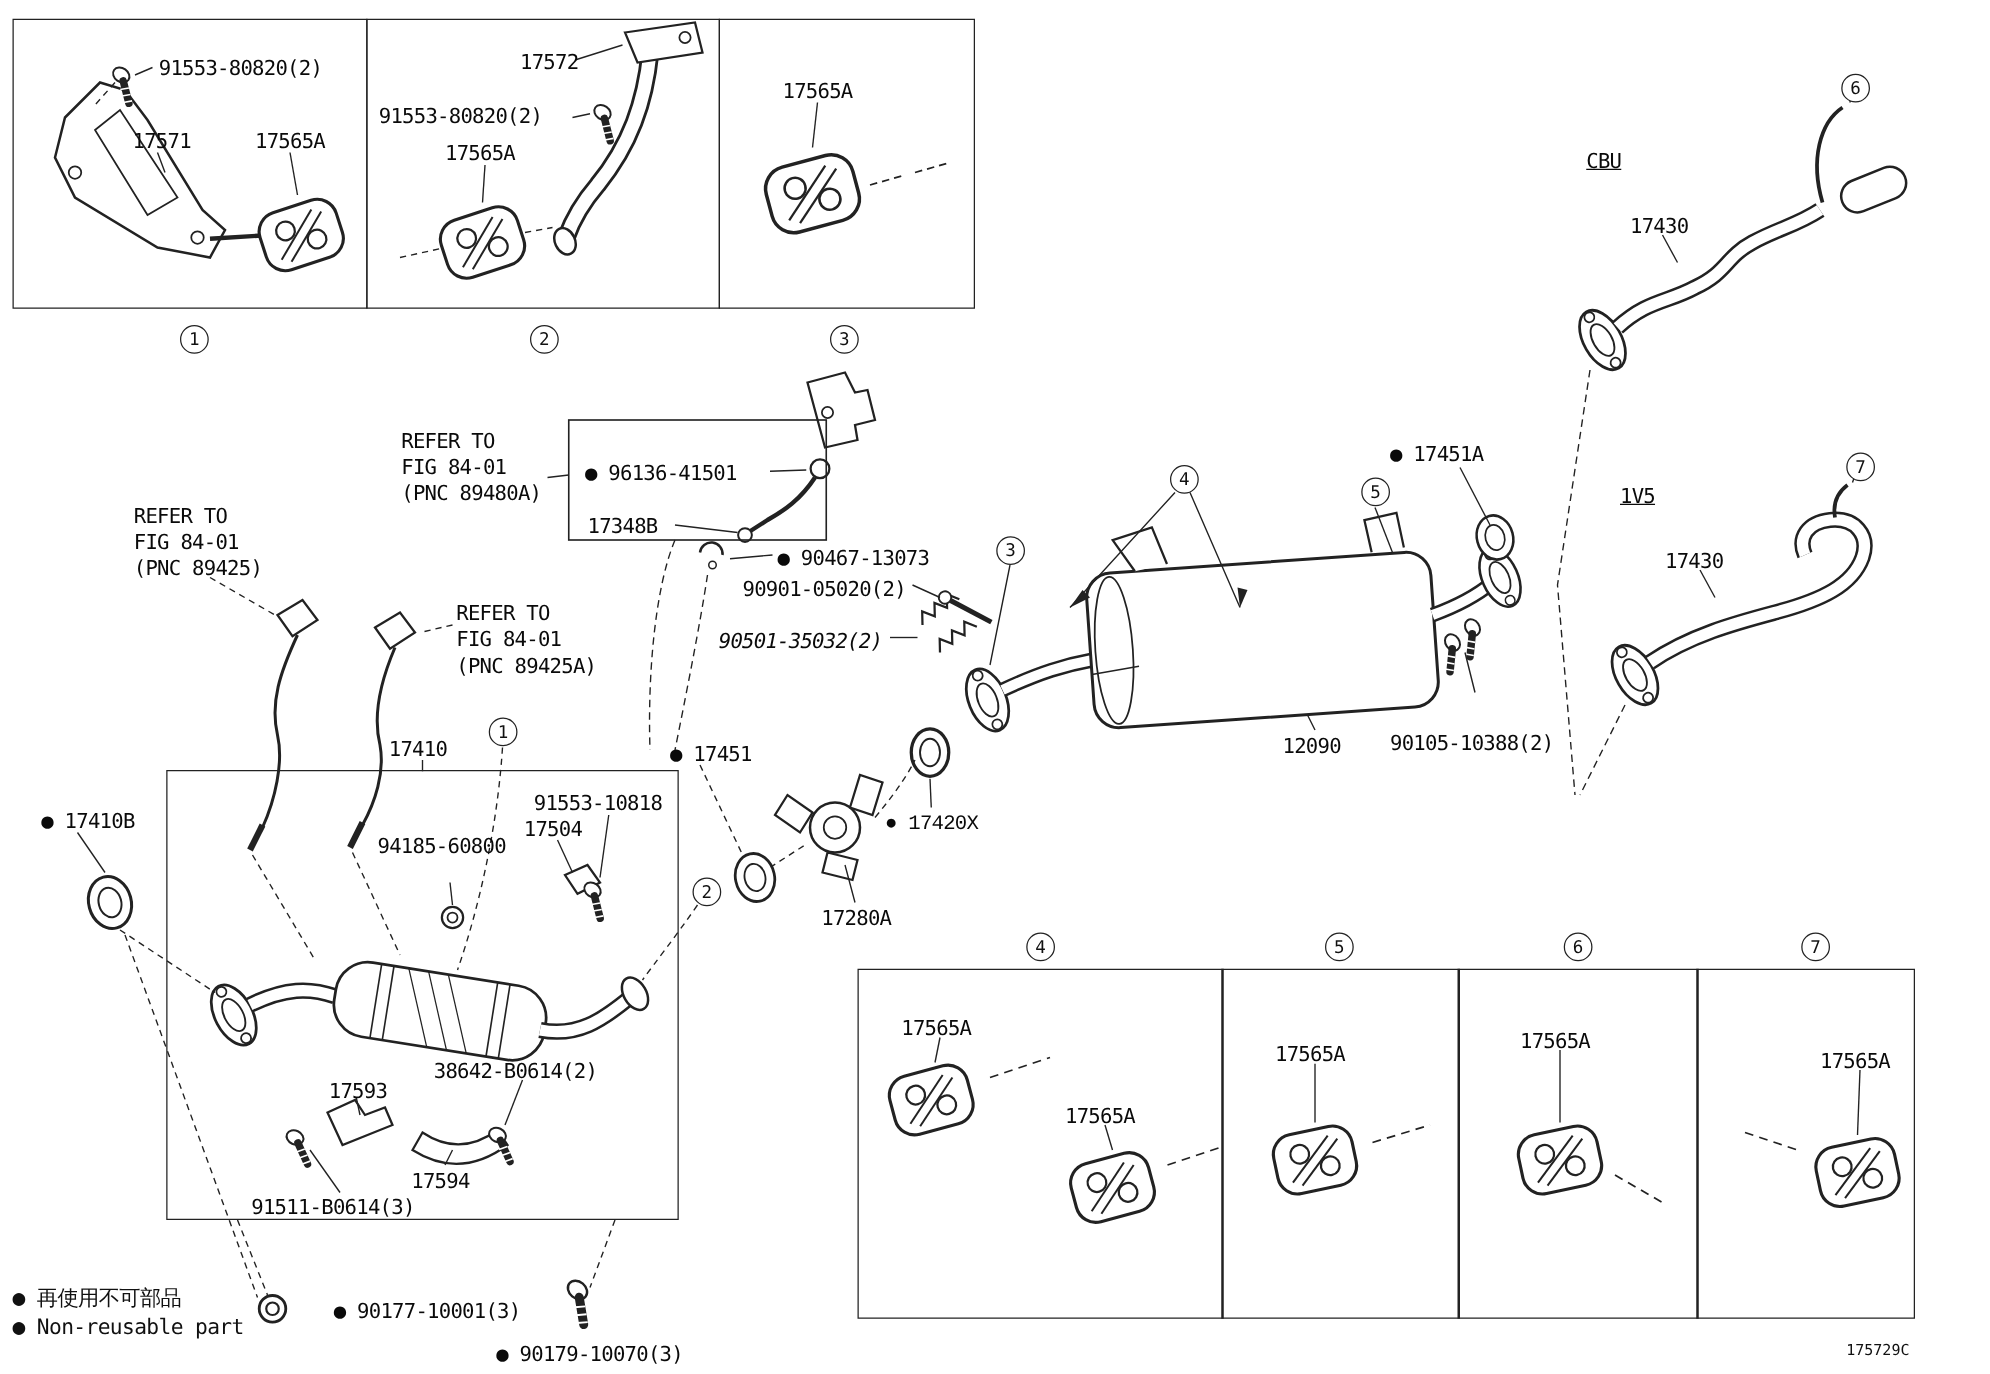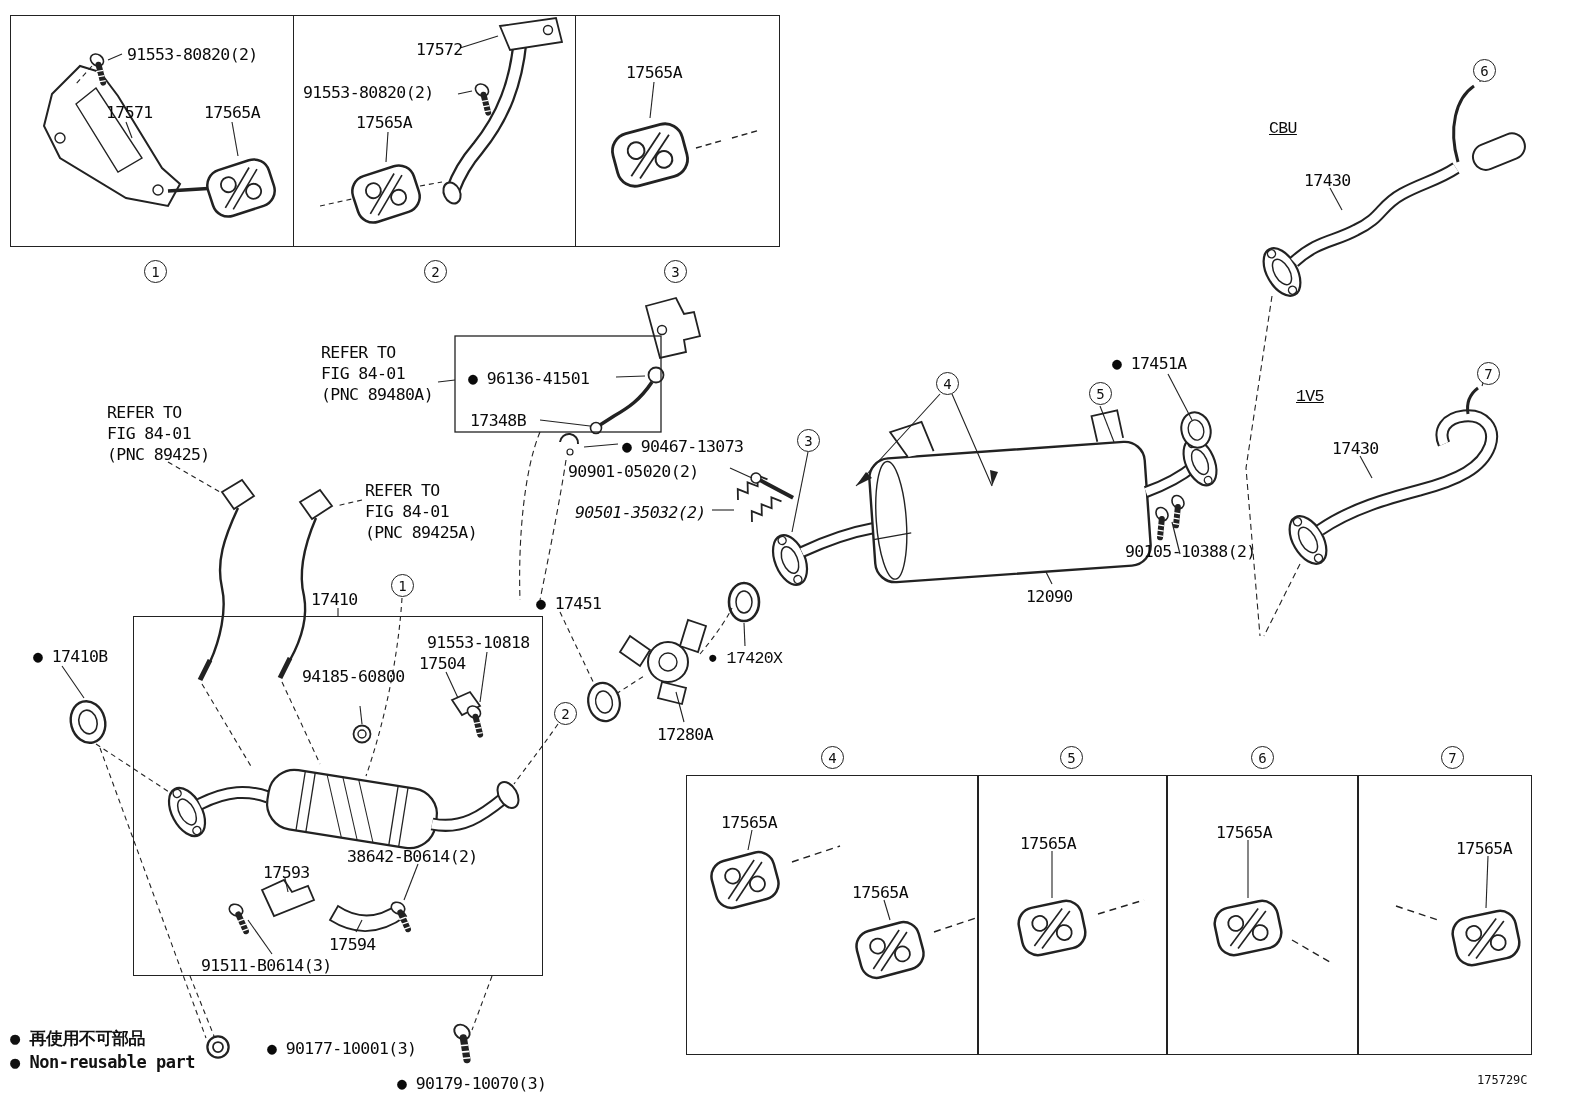--- a/index.html
+++ b/index.html
@@ -9,28 +9,28 @@
     font-family:"DejaVu Sans Mono", "Liberation Mono", monospace;
     color:#111; overflow:hidden;
   }
   svg.art { position:absolute; left:0; top:0; }
   .box { position:absolute; border:1.6px solid #222; background:transparent; }
   .vdiv { position:absolute; width:1.6px; background:#222; }
   .lbl {
     position:absolute; font-size:16.5px; line-height:1.28;
     letter-spacing:-0.6px; white-space:pre-line; color:#0a0a0a;
   }
-  .underline { text-decoration:underline;font-family:Liberation Mono, monospace; }
+  .underline { text-decoration:underline; }
   .callout {
     position:absolute; width:23px; height:23px; border:1.6px solid #222;
     border-radius:50%; display:flex; align-items:center; justify-content:center;
     font-size:14px; background:#fff;
   }
   .legend { position:absolute; font-size:17px; letter-spacing:-0.5px;
-    font-family:"DejaVu Sans Mono","Liberation Mono",monospace, sans-serif;font-weight:bold; }
+    font-family:"DejaVu Sans Mono","Liberation Mono",monospace, sans-serif; }
   .code { position:absolute; font-size:12px; }
 </style>
 </head>
 <body>
 
 <div class="stage">
 
   <svg class="art" width="1592" height="1099" viewBox="0 0 1592 1099" xmlns="http://www.w3.org/2000/svg">
     <defs>
       <g id="hanger">
@@ -295,29 +295,29 @@
   <div class="lbl" style="left:107px; top:402px;">REFER TO
 FIG 84-01
 (PNC 89425)</div>
   <div class="lbl" style="left:365px; top:480px;">REFER TO
 FIG 84-01
 (PNC 89425A)</div>
 
   <div class="lbl" style="left:468px; top:368px;">● 96136-41501</div>
   <div class="lbl" style="left:470px; top:410px;">17348B</div>
   <div class="lbl" style="left:622px; top:436px;">● 90467-13073</div>
-  <div class="lbl" style="left:568px; top:461px;">90901-05020(2)</div>
+  <div class="lbl" style="left:594px; top:461px;">90901-05020(2)</div>
   <div class="lbl" style="left:575px; top:502px;font-style:italic;">90501-35032(2)</div>
   <div class="lbl" style="left:1112px; top:353px;">● 17451A</div>
 
   <div class="lbl underline" style="left:1269px; top:118px;">CBU</div>
   <div class="lbl" style="left:1304px; top:170px;">17430</div>
   <div class="lbl underline" style="left:1296px; top:386px;">1V5</div>
   <div class="lbl" style="left:1332px; top:438px;">17430</div>
-  <div class="lbl" style="left:1112px; top:541px;margin-left:13px;">90105-10388(2)</div>
+  <div class="lbl" style="left:1112px; top:584px;">90105-10388(2)</div>
   <div class="lbl" style="left:1026px; top:586px;">12090</div>
 
   <div class="lbl" style="left:311px; top:589px;">17410</div>
   <div class="lbl" style="left:427px; top:632px;">91553-10818</div>
   <div class="lbl" style="left:419px; top:653px;">17504</div>
   <div class="lbl" style="left:33px; top:646px;">● 17410B</div>
   <div class="lbl" style="left:302px; top:666px;">94185-60800</div>
   <div class="lbl" style="left:536px; top:593px;">● 17451</div>
   <div class="lbl" style="left:708px; top:648px;font-family:Liberation Mono, monospace;">● 17420X</div>
   <div class="lbl" style="left:657px; top:724px;">17280A</div>

